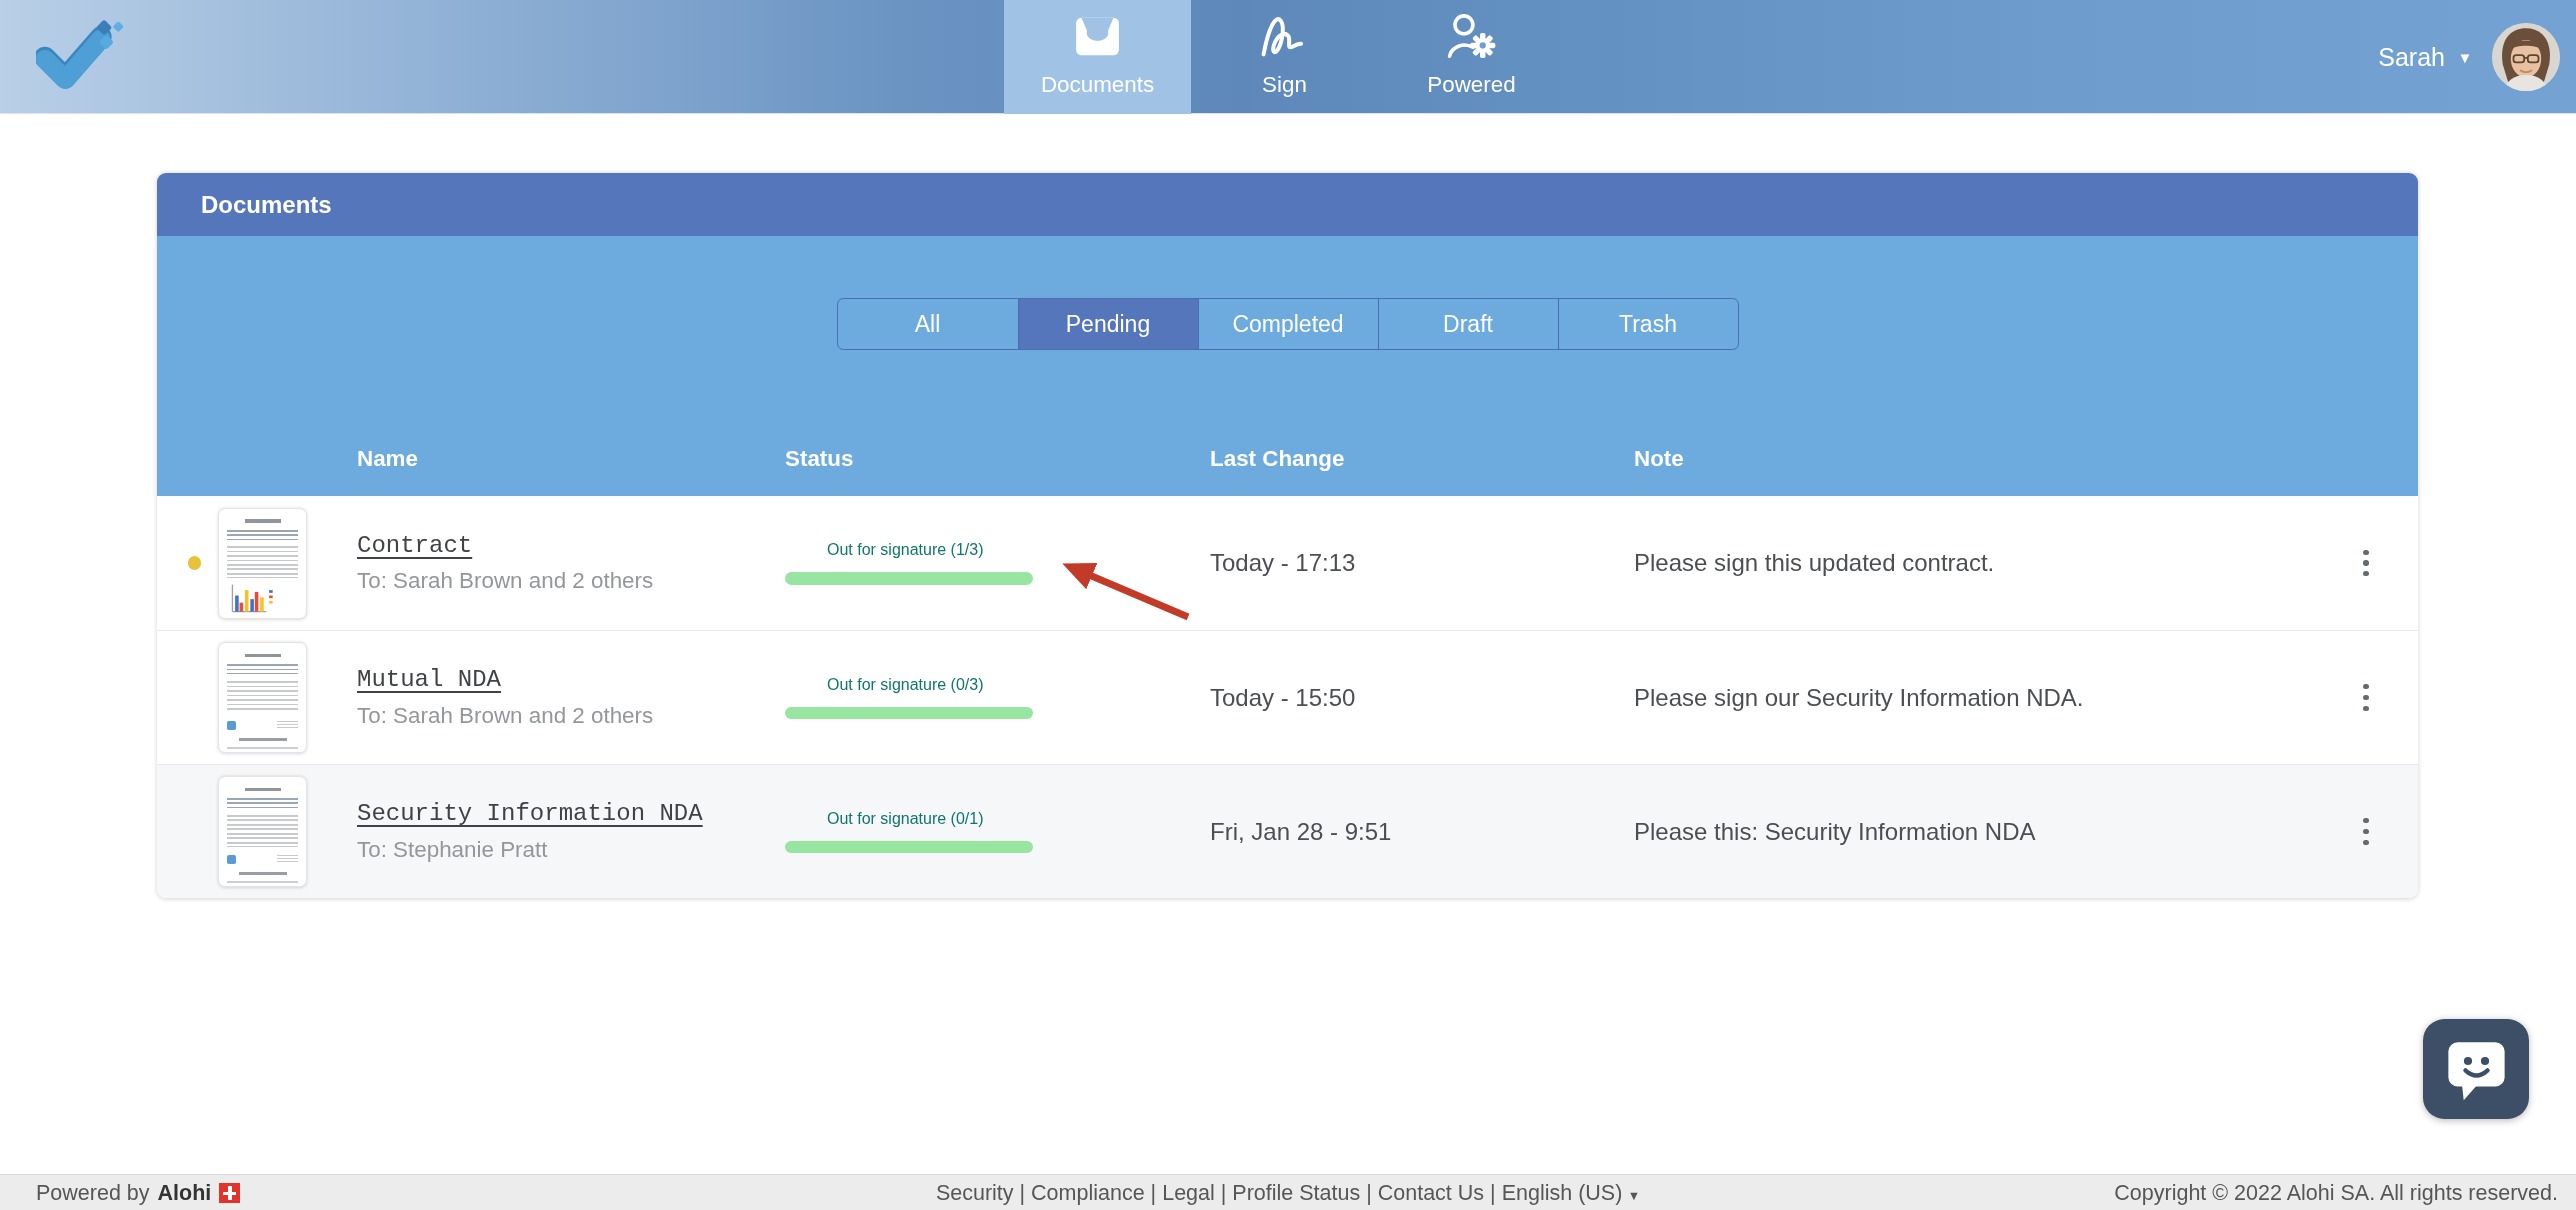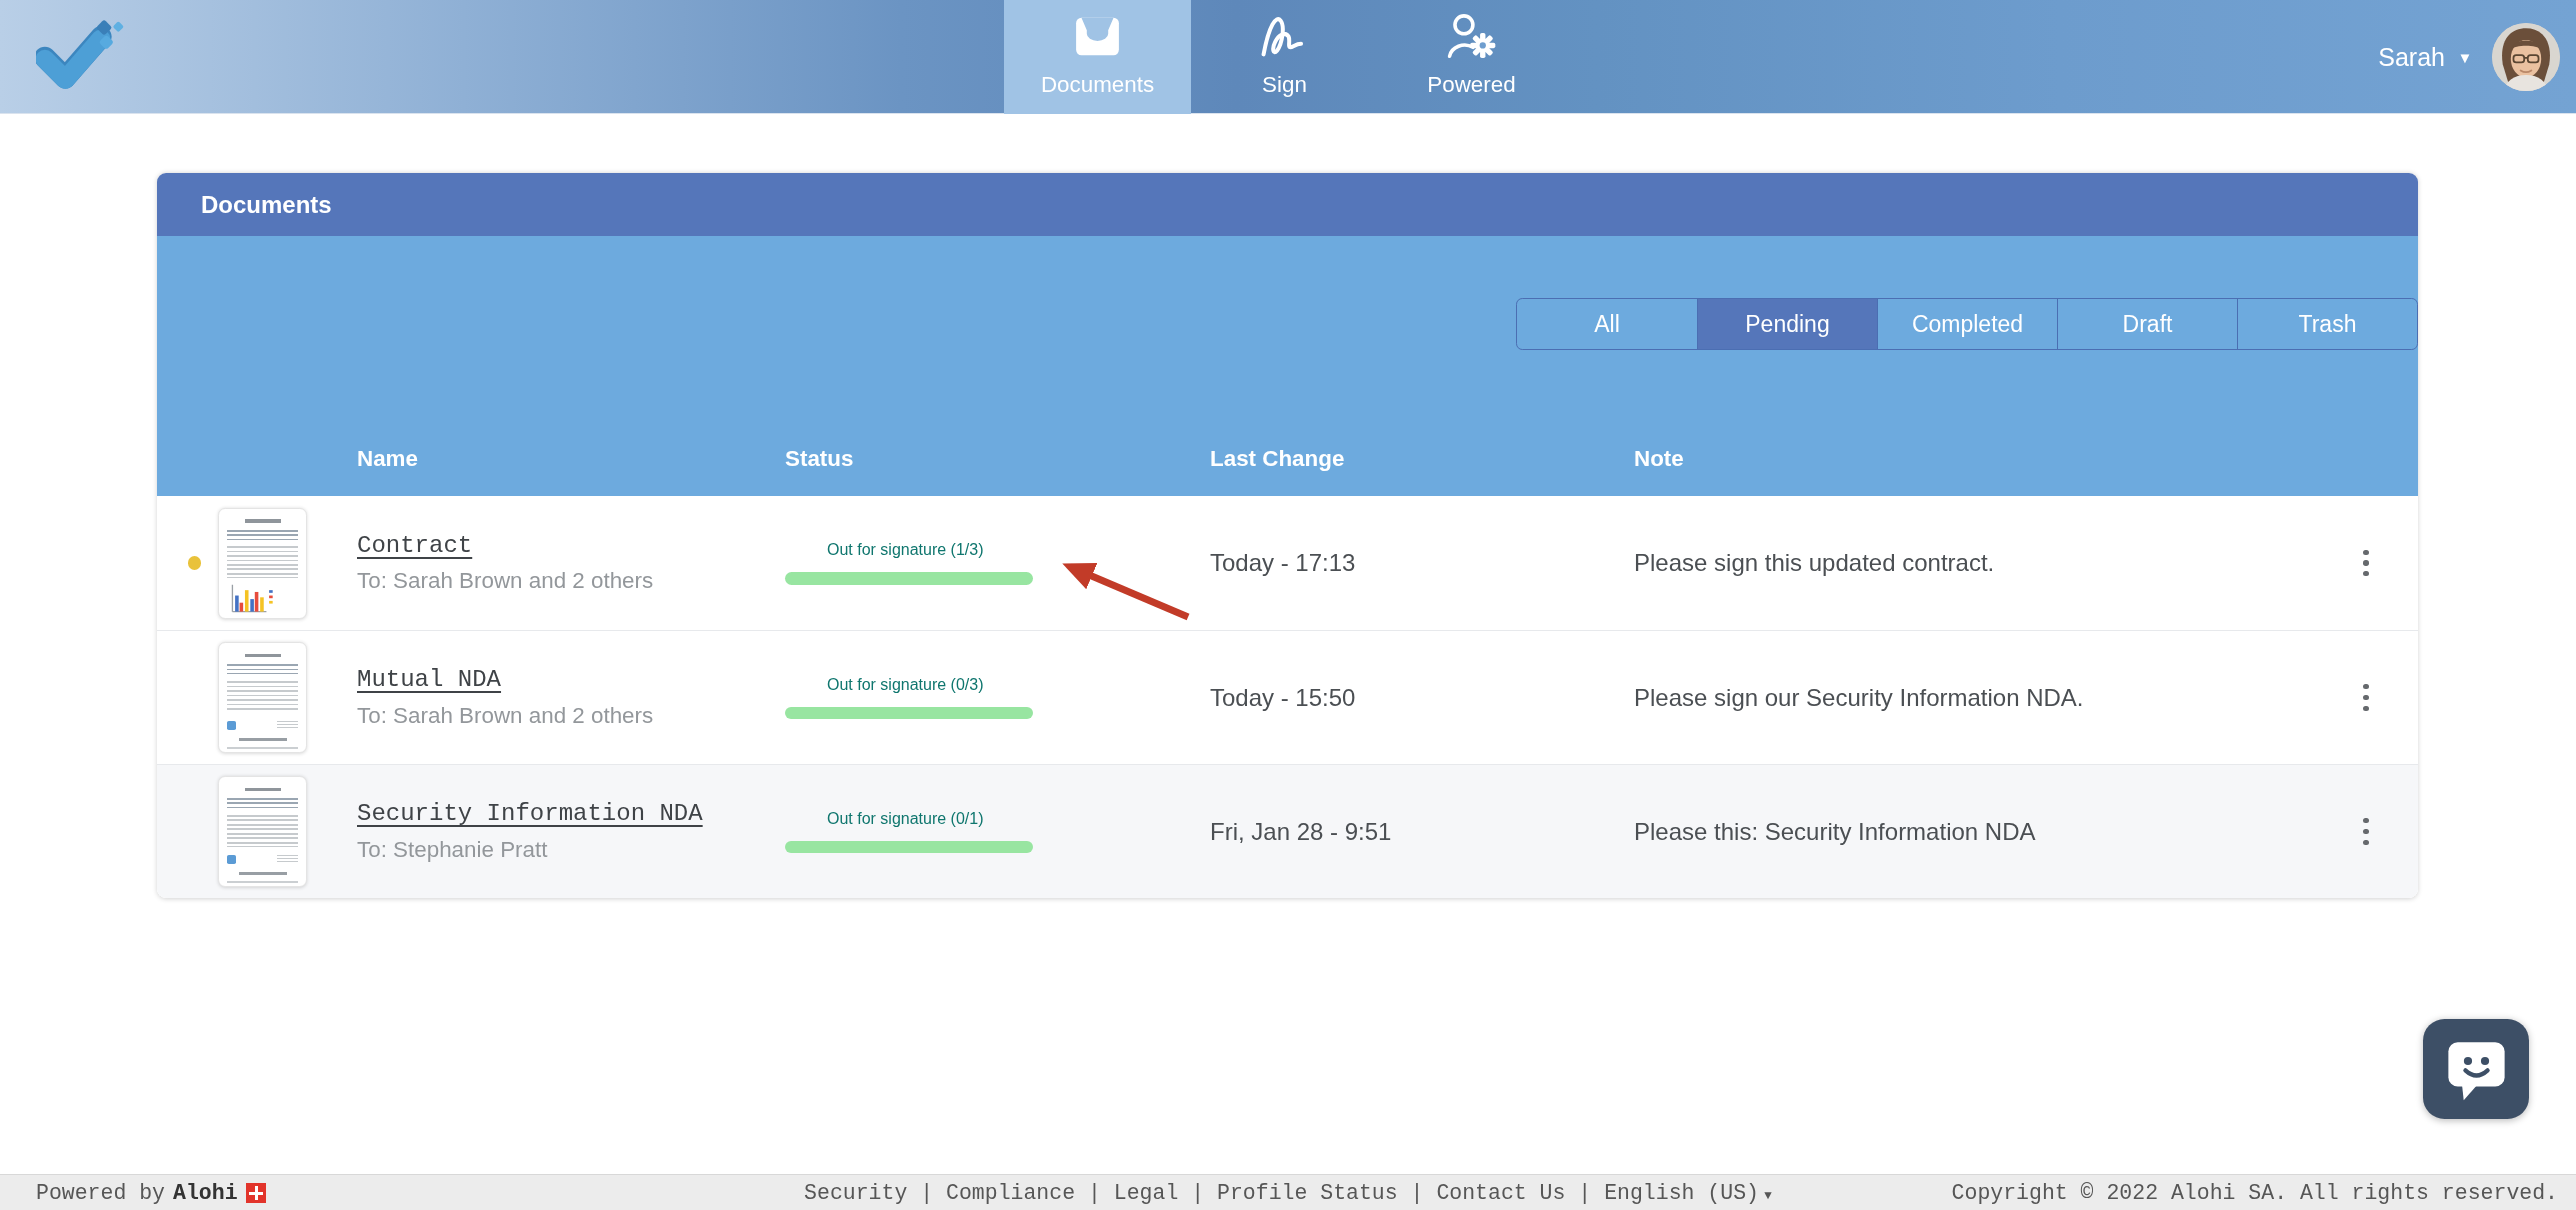--- a/index.html
+++ b/index.html
@@ -25,21 +25,21 @@
   .avatar { width:68px; height:68px; border-radius:50%; overflow:hidden; margin-left:19.7px; background:#d7d3ce; }
 
   
   .panel {
     position:absolute; left:157px; top:173px; width:2261px;
     border-radius:9px; overflow:hidden; box-shadow:0 0.9px 5.4px rgba(0,0,0,0.18);
   }
   .panel-header { height:63px; background:#5576ba; display:flex; align-items:center; }
   .panel-title { color:#ffffff; font-size:24px; font-weight:bold; margin-left:44px; }
   .panel-blue { background:#6daade; padding-top:62px; }
-  .filters { display:flex; justify-content:flex-end; }
+  .filters { display:flex; justify-content:center; }
   .filter-group { display:flex; border:1.8px solid #4b6eb2; border-radius:6.3px; overflow:hidden; height:52px; }
   .filter-btn {
     width:180px; height:100%; background:transparent; border:none; cursor:pointer;
     color:#ffffff; font-size:23px; font-family:inherit; border-left:1.8px solid #4b6eb2;
     display:flex; align-items:center; justify-content:center;
   }
   .filter-btn:first-child { border-left:none; }
   .filter-btn.active { background:#5576ba; }
   .blue-gap { height:72px; }
   .cols { display:grid; grid-template-columns:200px 428px 425px 424px 680px 104px; }
@@ -86,21 +86,21 @@
   
   .chat-btn {
     position:absolute; right:47px; bottom:92px; width:106px; height:100px;
     background:#3d4f66; border:none; border-radius:21.5px; cursor:pointer;
     display:flex; align-items:center; justify-content:center; box-shadow:0 1.8px 7.2px rgba(0,0,0,0.25);
   }
 
   
   .footer {
     position:absolute; bottom:0; left:0; width:100%; height:37px; background:#ececec;
-    border-top:0.9px solid #d8d8d8; display:flex; align-items:center; color:#565656; font-size:21.5px;font-family:Liberation Mono, monospace;
+    border-top:0.9px solid #d8d8d8; display:flex; align-items:center; color:#565656; font-size:21.5px;
   }
   .footer-left { position:absolute; left:36px; display:flex; align-items:center; }
   .brand { font-weight:bold; color:#333333; margin-left:8px; }
   .swiss-flag { width:20.6px; height:20.6px; background:#e2342b; margin-left:8px; position:relative; flex:none; }
   .swiss-flag::before, .swiss-flag::after { content:""; position:absolute; background:#ffffff; }
   .swiss-flag::before { left:9px; top:3.6px; width:3.6px; height:13.4px; }
   .swiss-flag::after { left:3.6px; top:9px; width:13.4px; height:3.6px; }
   .footer-center { margin:12px auto; display:flex; align-items:center; }
   .footer-center a { color:#565656; text-decoration:none; cursor:pointer; }
   .lang { cursor:pointer; }

